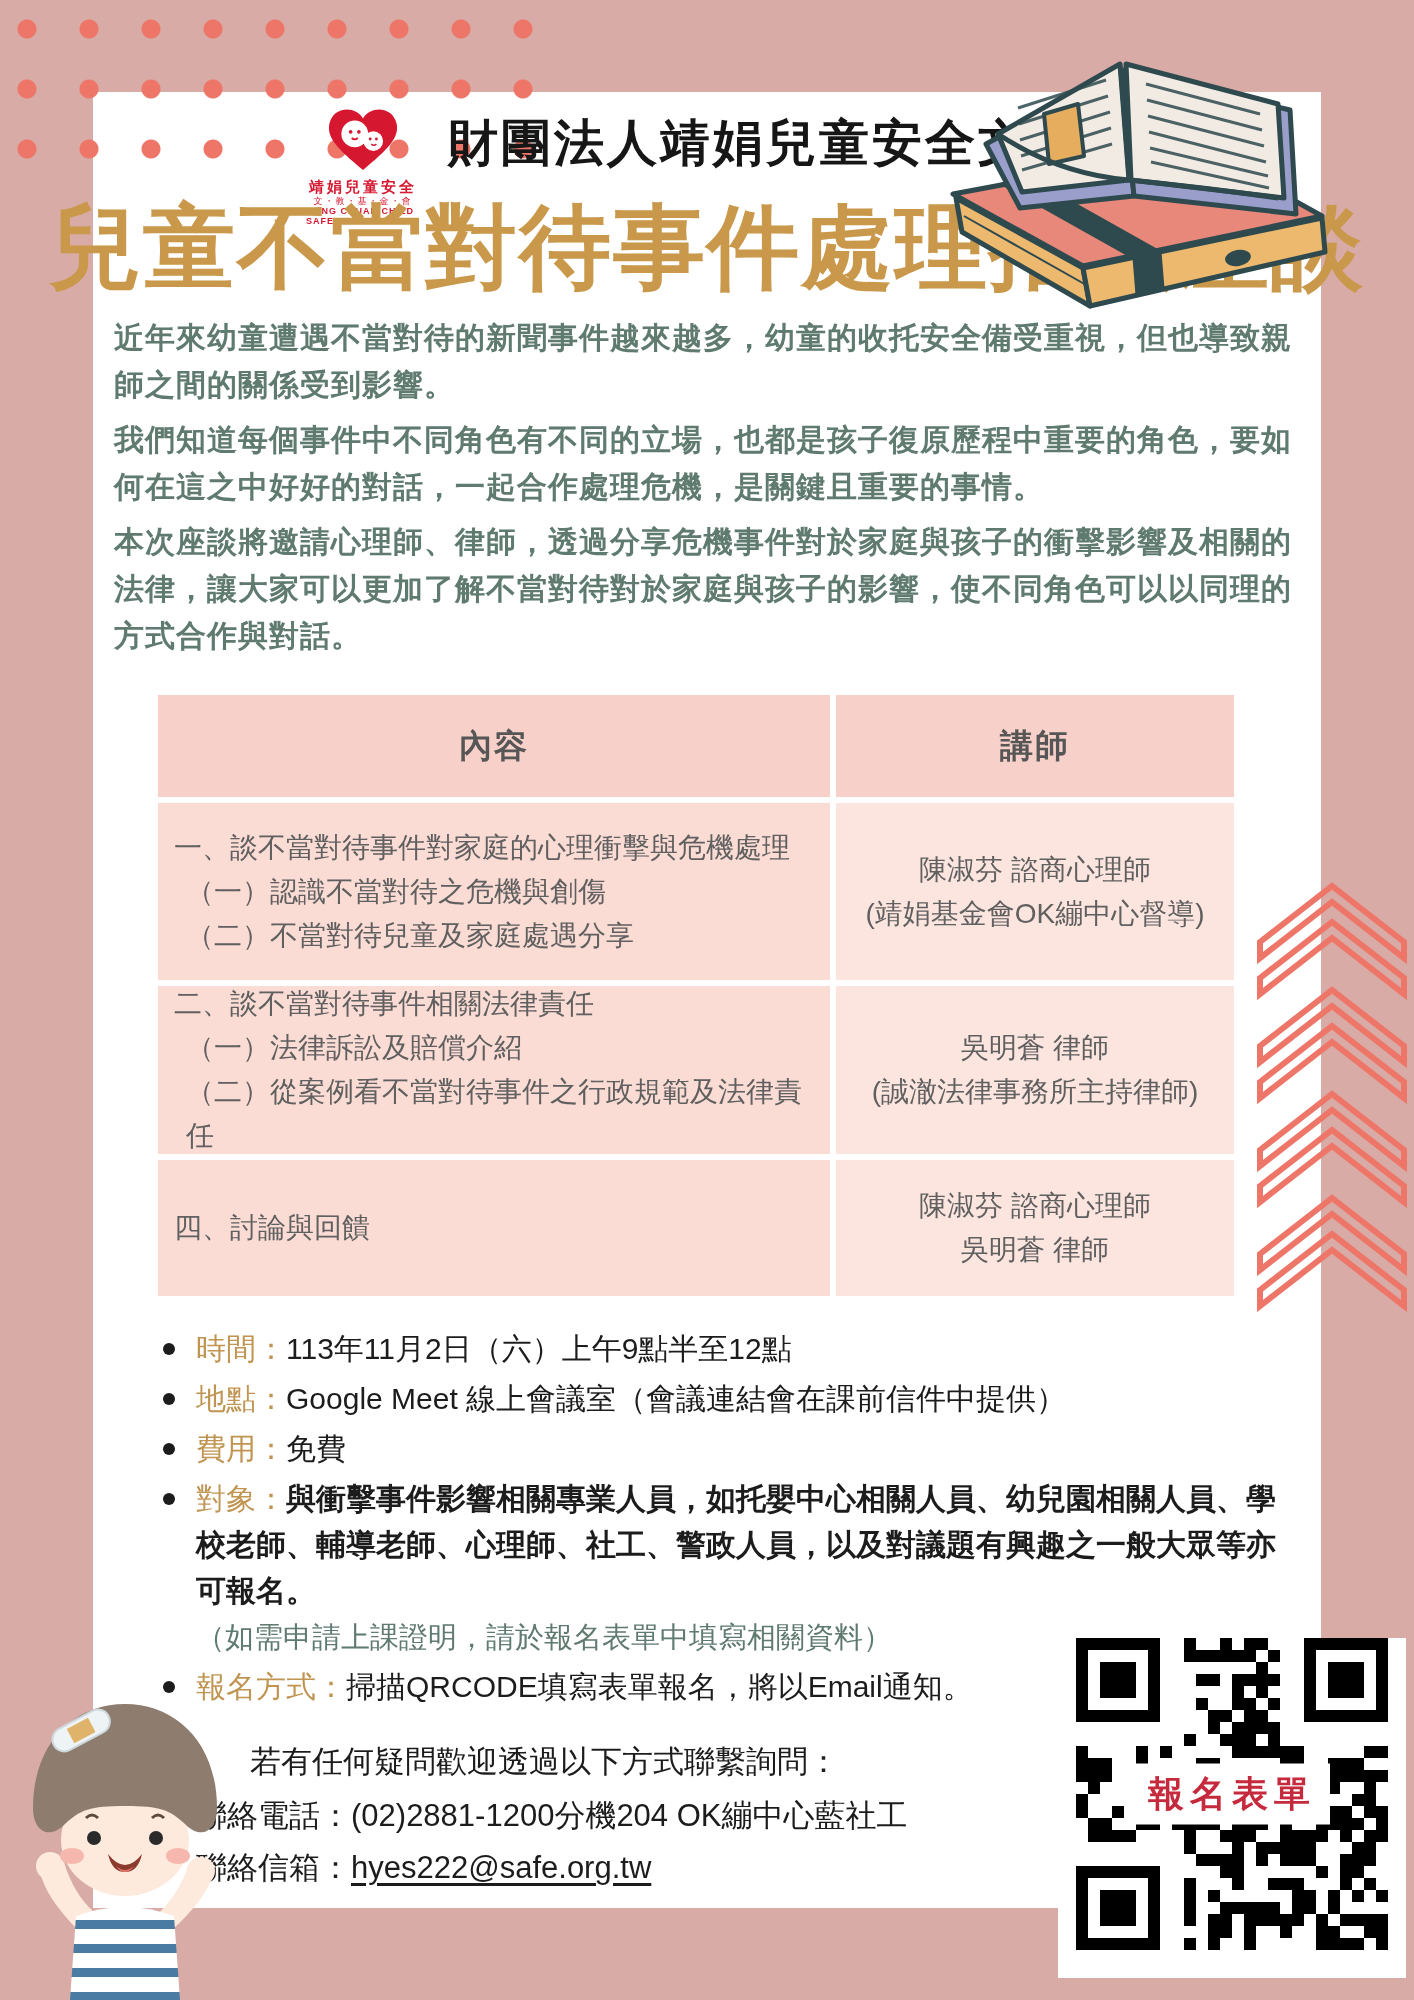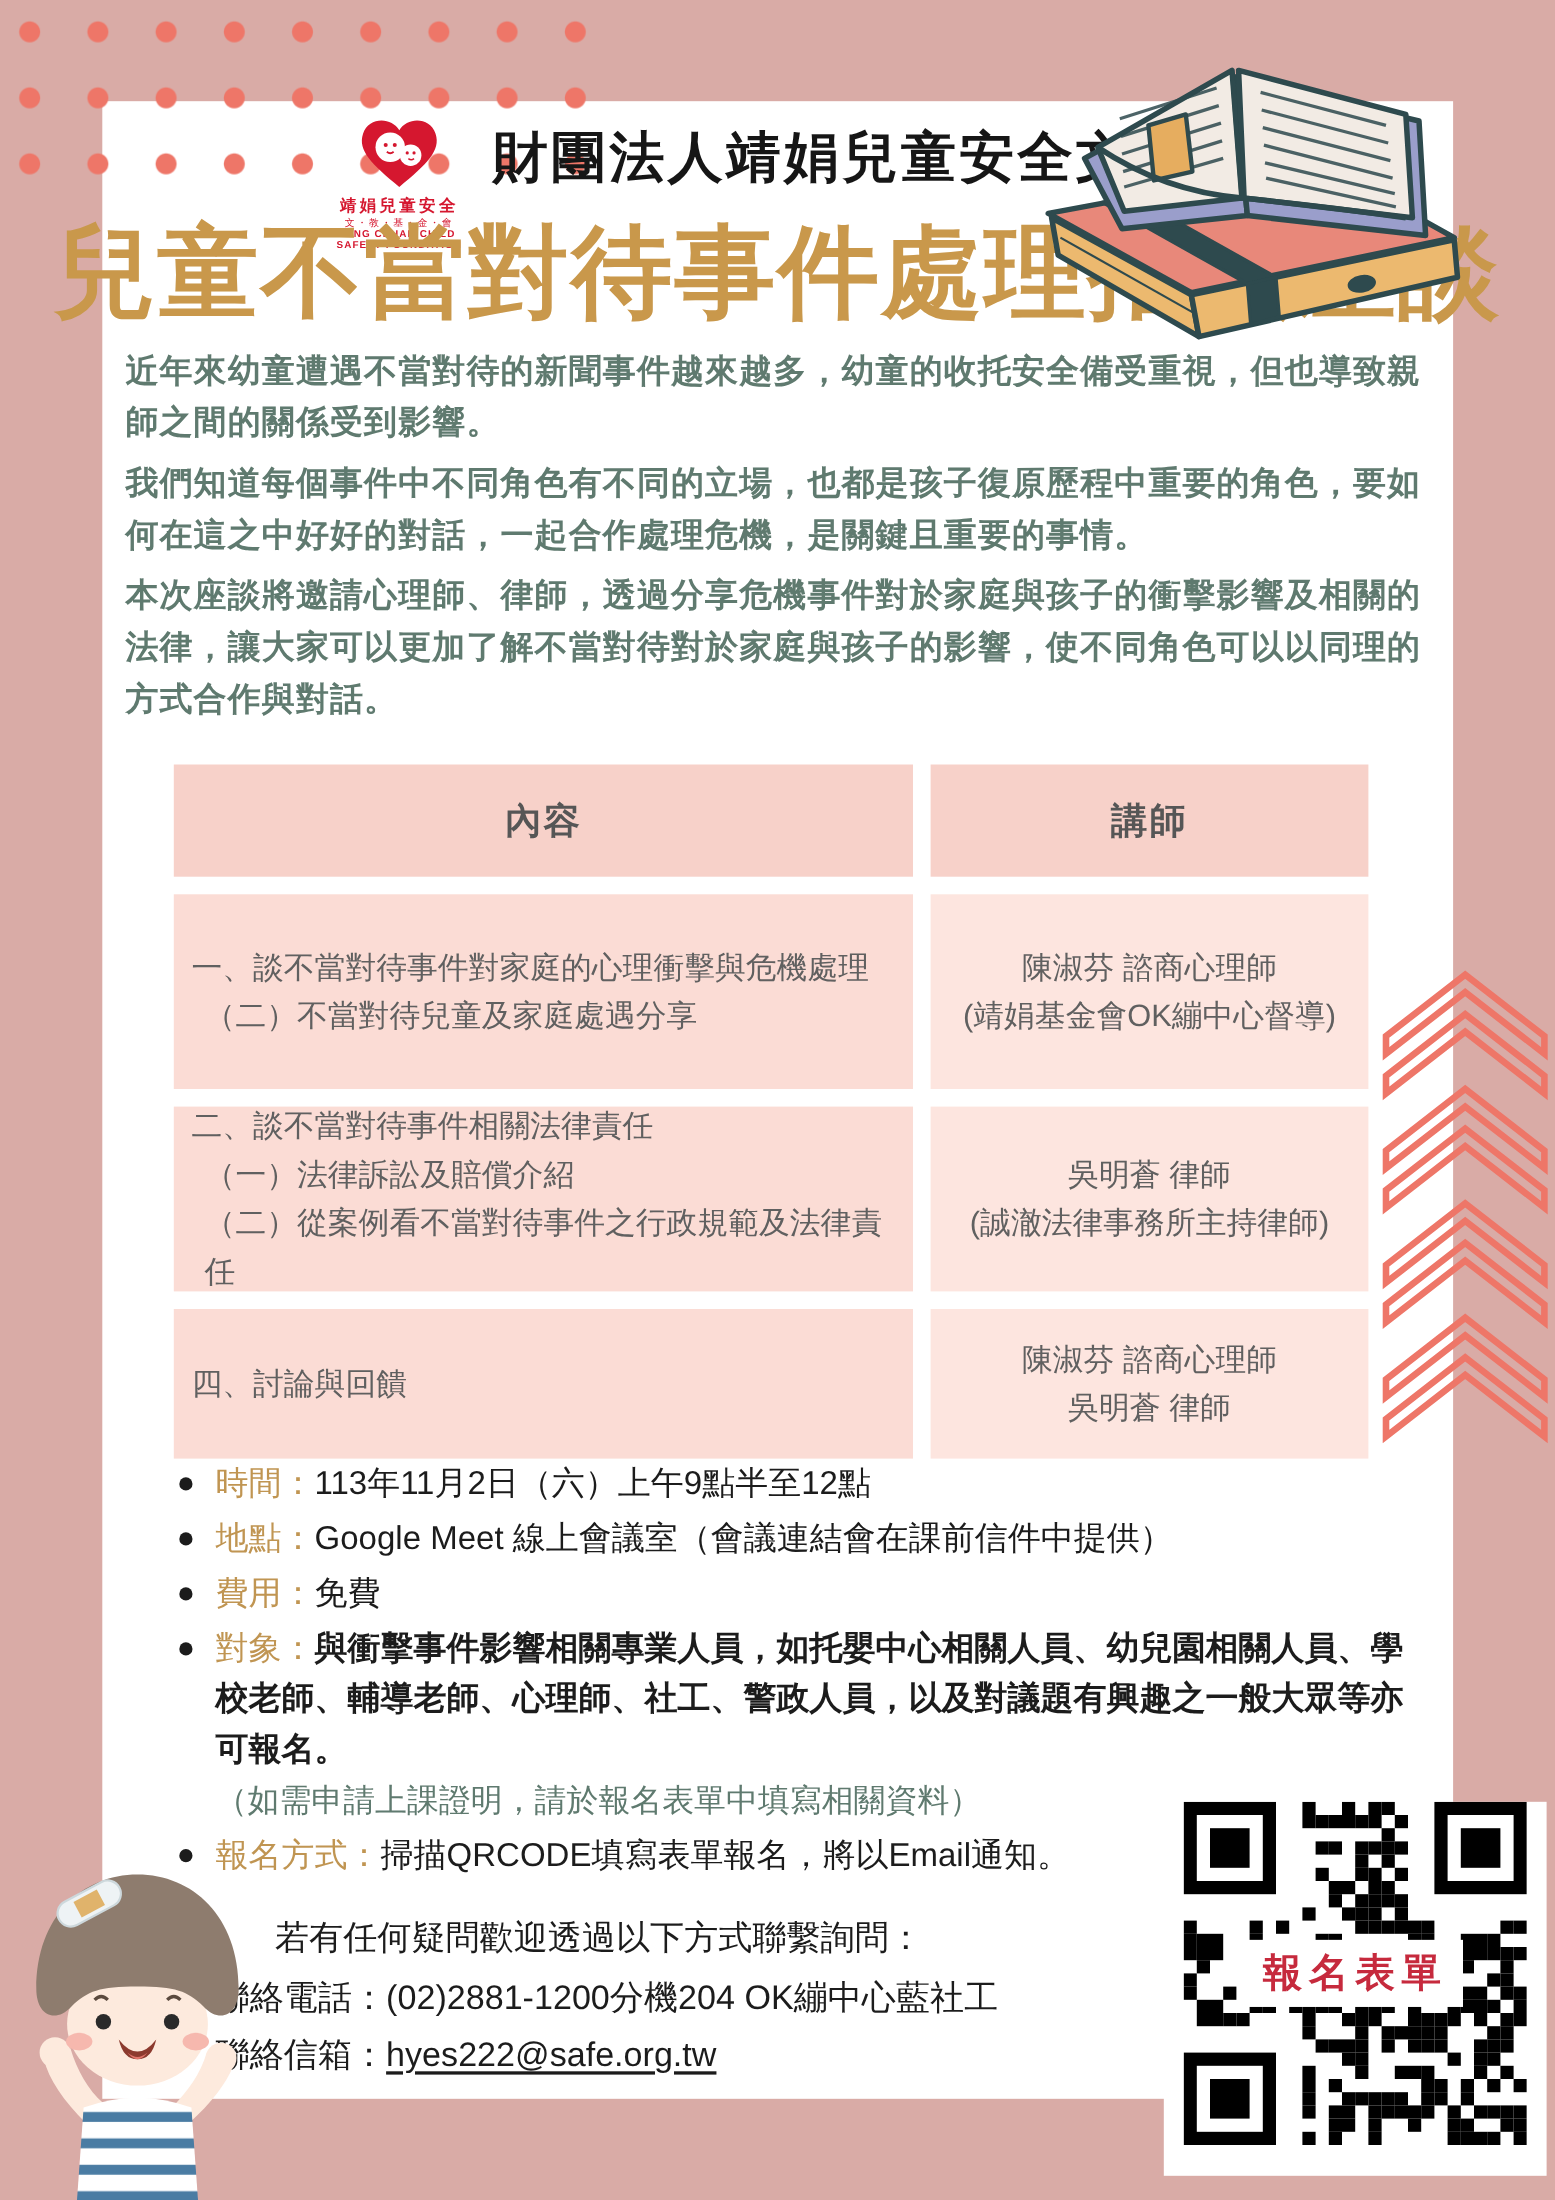--- a/index.html
+++ b/index.html
@@ -24,21 +24,21 @@
   .main-title{
     position:absolute;left:0;top:186px;width:1414px;text-align:center;z-index:6;
     font-size:92px;font-weight:bold;color:#c9984b;letter-spacing:2px;white-space:nowrap;
   }
   
   .intro{position:absolute;left:114px;top:314px;width:1198px;z-index:6;}
   .intro p{margin:0 0 8px 0;font-size:30px;font-weight:bold;color:#5f7a6f;line-height:47px;letter-spacing:1px;}
   
   .tbl{
     position:absolute;left:158px;top:695px;width:1076px;z-index:6;
-    display:grid;grid-template-columns:672px 398px;grid-template-rows:102px 177px 168px 136px;gap:16px;
+    display:grid;grid-template-columns:672px 398px;grid-template-rows:102px 177px 168px 136px;gap:6px;
   }
   .th{background:#f7d1c9;display:flex;align-items:center;justify-content:center;
       font-size:33px;font-weight:bold;color:#565656;letter-spacing:2px;}
   .td{display:flex;flex-direction:column;justify-content:center;font-size:28px;color:#606060;line-height:44px;}
   .td-l{background:#fbdcd5;padding-left:16px;padding-right:24px;align-items:flex-start;}
   .td-r{background:#fde5df;align-items:center;text-align:center;padding:0 12px;}
   .td span{display:block;}
   .td .sub{padding-left:12px;}
   
   .details{position:absolute;left:150px;top:1326px;width:1130px;z-index:6;list-style:none;margin:0;padding:0;}
@@ -101,20 +101,21 @@
     <p>我們知道每個事件中不同角色有不同的立場，也都是孩子復原歷程中重要的角色，要如何在這之中好好的對話，一起合作處理危機，是關鍵且重要的事情。</p>
     <p>本次座談將邀請心理師、律師，透過分享危機事件對於家庭與孩子的衝擊影響及相關的法律，讓大家可以更加了解不當對待對於家庭與孩子的影響，使不同角色可以以同理的方式合作與對話。</p>
   </div>
 
   <div class="tbl">
     <div class="th">內容</div>
     <div class="th">講師</div>
 
     <div class="td td-l">
       <span>一、談不當對待事件對家庭的心理衝擊與危機處理</span>
+      <span class="sub">（一）認識不當對待之危機與創傷</span>
       <span class="sub">（二）不當對待兒童及家庭處遇分享</span>
     </div>
     <div class="td td-r">
       <span>陳淑芬 諮商心理師</span>
       <span>(靖娟基金會OK繃中心督導)</span>
     </div>
 
     <div class="td td-l">
       <span>二、談不當對待事件相關法律責任</span>
       <span class="sub">（一）法律訴訟及賠償介紹</span>

